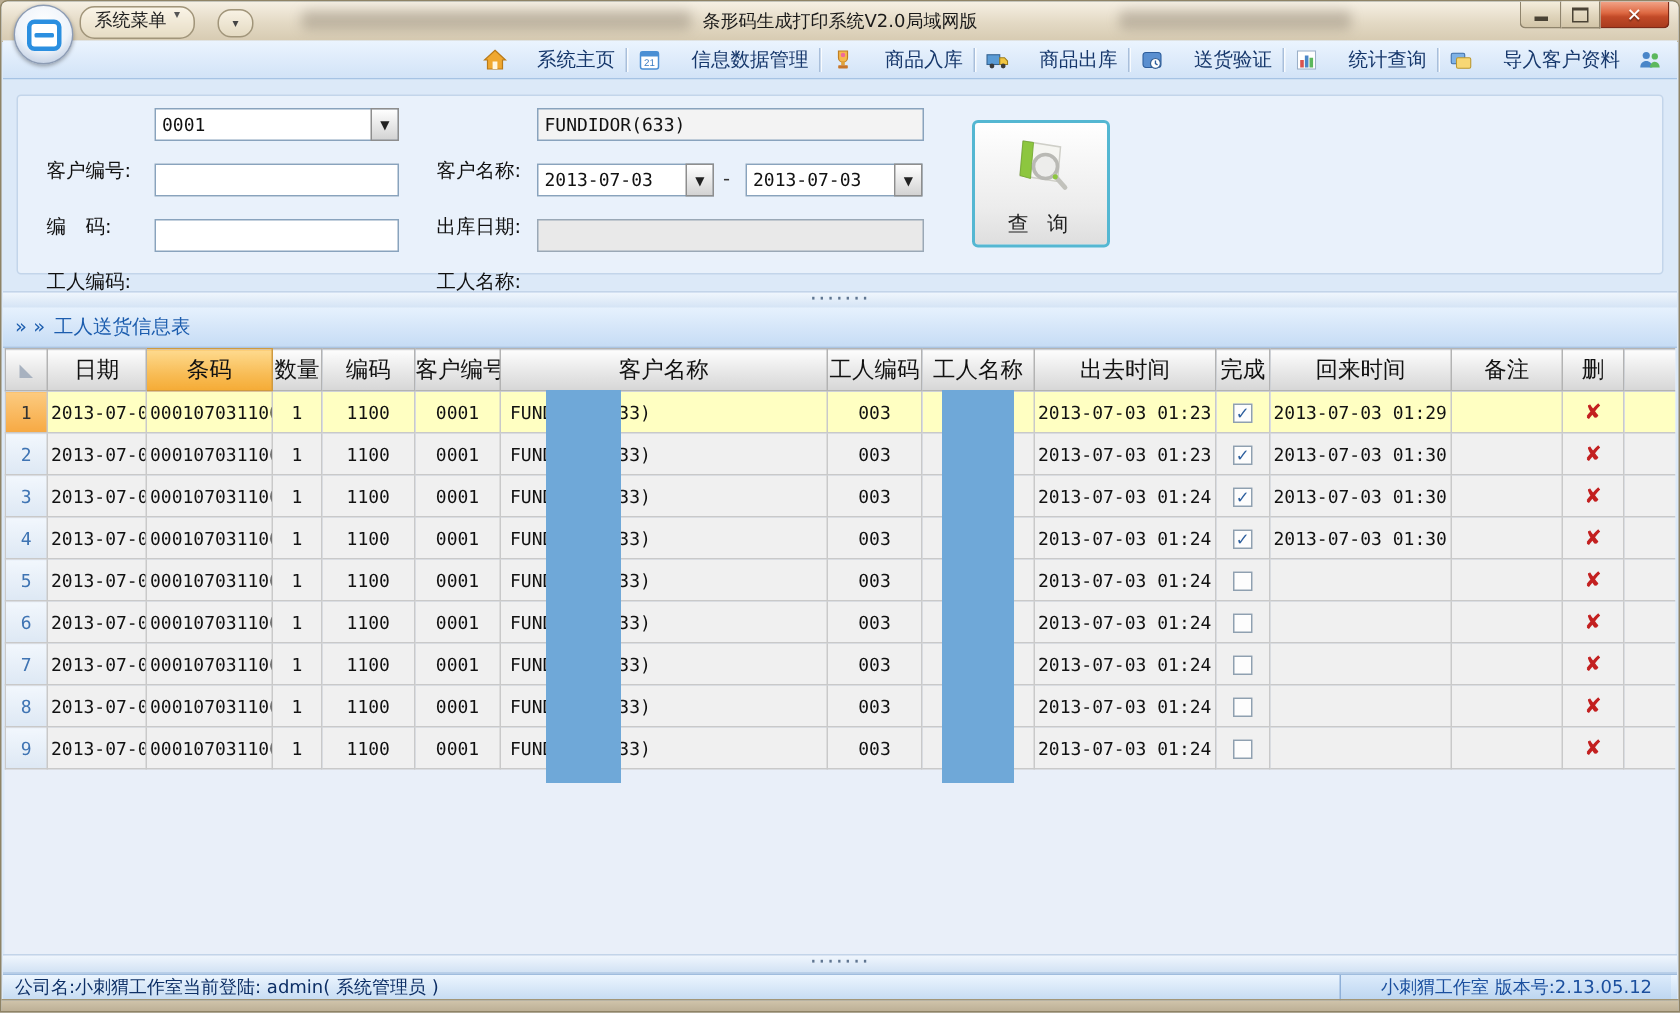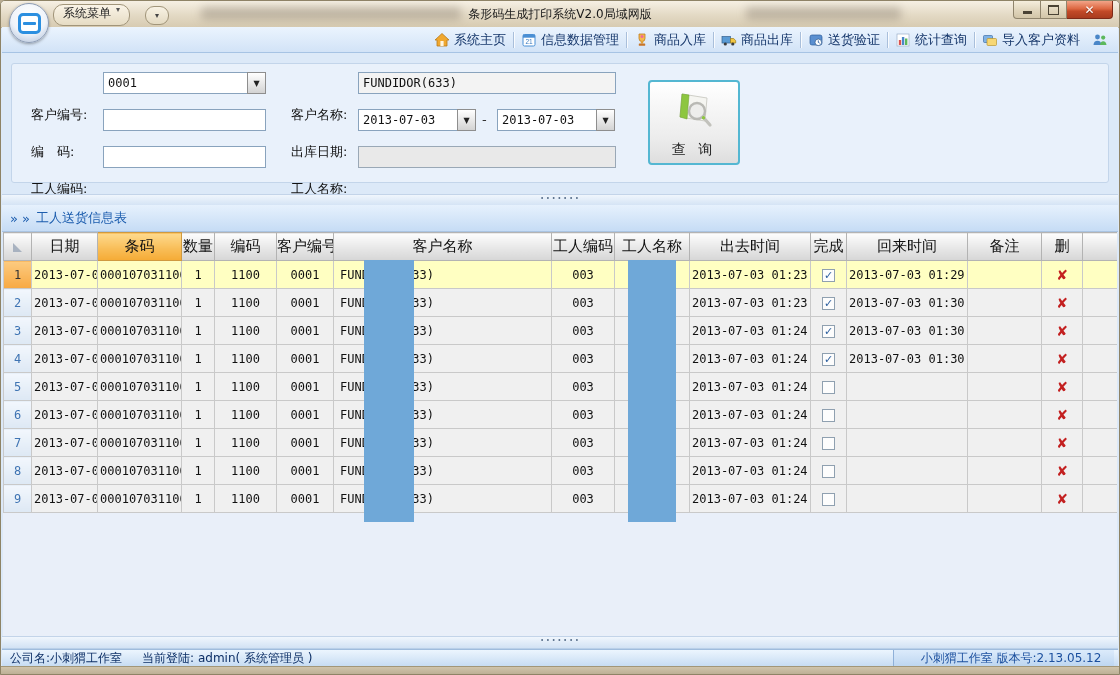--- a/index.html
+++ b/index.html
@@ -35,21 +35,21 @@
   .winbtn.cls{width:46px;border-left:none;border-radius:0 0 4px 0;border-color:#7d2a18;
               background:linear-gradient(#f2a488,#dd6842 45%,#c24a28 60%,#a93c1e);}
   .glyph-min{width:9px;height:3px;background:#4a4335;margin-top:6px;}
   .glyph-res{width:9px;height:7px;border:1px solid #4a4335;border-top:2px solid #4a4335;background:transparent;}
   .glyph-cls{color:#fff;font-size:12px;font-weight:bold;text-shadow:0 1px 1px rgba(0,0,0,.4);line-height:16px;}
 
   
   .toolbar{position:absolute;top:26px;left:1px;right:1px;height:26px;
            background:linear-gradient(#ebf4fe,#d2e3f7);border-bottom:1px solid #a6c3e4;
            display:flex;justify-content:flex-end;align-items:center;padding-right:4px;box-sizing:border-box;}
-  .tb-item{display:flex;align-items:center;gap:4px;padding:0 6px;height:24px;font-size:13px;color:#16376b;cursor:default;}
+  .tb-item{display:flex;align-items:center;gap:20px;padding:0 6px;height:24px;font-size:13px;color:#16376b;cursor:default;}
   .tb-item svg{display:block;}
   .tb-sep{width:1px;height:16px;background:#a9bfdb;box-shadow:1px 0 0 rgba(255,255,255,.8);margin:0 1px;}
 
   
   .formarea{position:absolute;top:52px;left:1px;right:1px;height:141px;background:#dce9f8;}
   .groupbox{position:absolute;left:9px;right:9px;top:10px;height:118px;background:#e9f1fb;
             border:1px solid #c3d5ea;border-radius:3px;}
   .f-label{position:absolute;font-size:13px;color:#111;height:22px;line-height:22px;margin-top:32px;}
   .fld{position:absolute;height:22px;border:1px solid #89a3bd;background:#fff;box-sizing:border-box;
        font:12px "DejaVu Sans Mono","Liberation Mono",monospace;color:#111;padding:0 4px;}
@@ -94,21 +94,21 @@
   .cb{display:inline-block;width:13px;height:13px;background:#fdfdfd;border:1px solid #8fa0b0;box-sizing:border-box;
       line-height:11px;font-size:11px;font-weight:bold;color:#2d5f9e;vertical-align:middle;font-family:"DejaVu Sans",sans-serif;}
   .redact{position:absolute;top:28px;height:262px;z-index:5;}
   .redact.r1{left:361px;width:50px;}
   .redact.r2{left:625px;width:48px;}
 
   
   .statusbar{position:absolute;left:1px;right:1px;bottom:7px;height:18px;
              background:linear-gradient(#ecf5fe,#c5dbf2);border-top:1px solid #9fbcdd;
              display:flex;align-items:center;font-size:12px;color:#0d2f66;box-sizing:border-box;}
-  .statusbar .sb-left{padding-left:8px;display:flex;gap:20px;}
+  .statusbar .sb-left{padding-left:8px;display:flex;}
   .sb-right{position:absolute;right:4px;top:0;bottom:0;width:206px;border-left:1px solid #8fb0d8;
             background:linear-gradient(#dcebfb,#bcd5f0);display:flex;align-items:center;justify-content:center;
             color:#1b4f9e;font-size:12px;padding-left:14px;}
   .bottomedge{position:absolute;left:0;right:0;bottom:0;height:7px;background:linear-gradient(#d0c4ab,#bdb096);
               border-top:1px solid #a29678;}
 </style>
 </head>
 <body>
 
 <div class="window">

